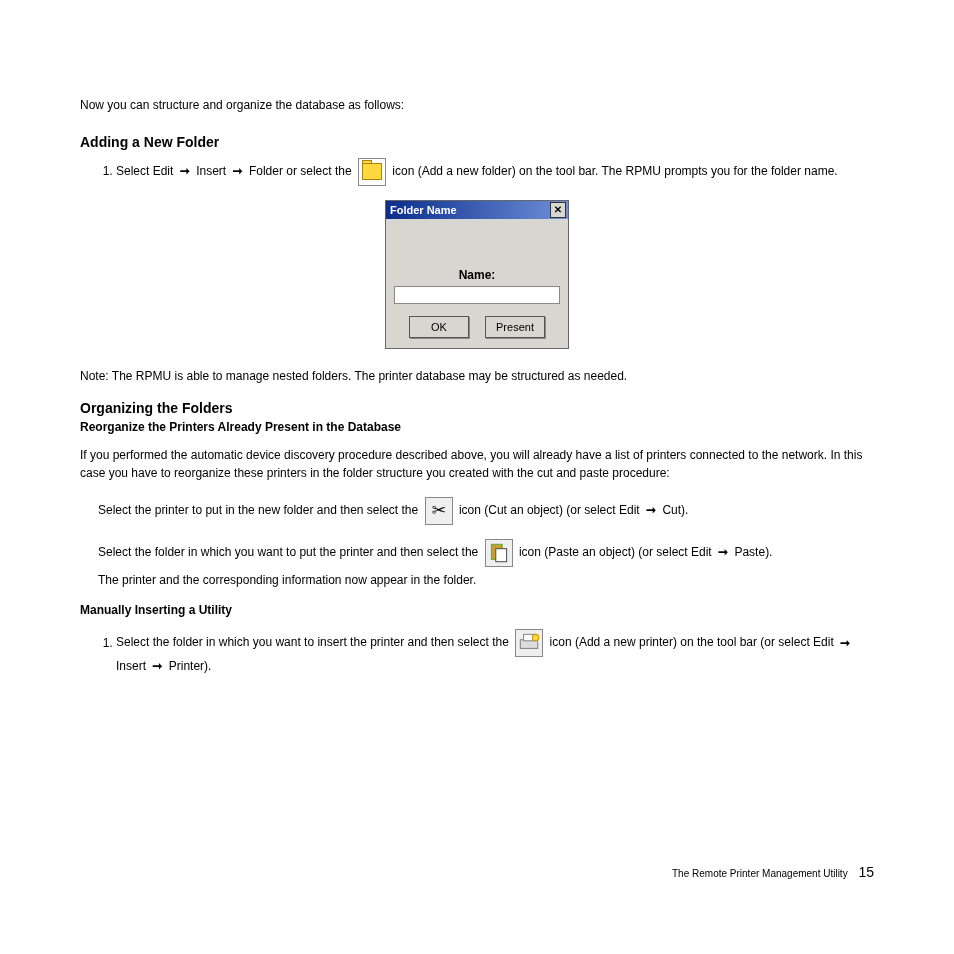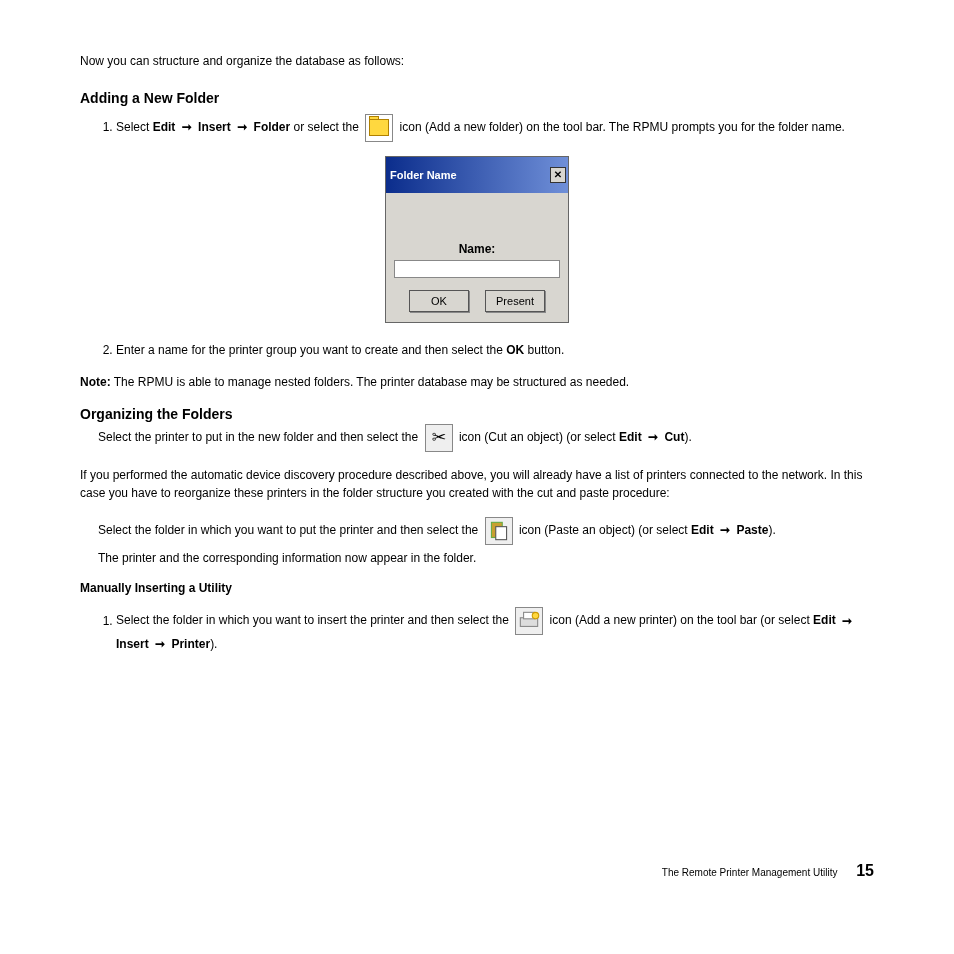--- a/index.html
+++ b/index.html
@@ -7,28 +7,28 @@
     padding: 0;
     width: 954px;
     height: 954px;
     font-family: Arial, Helvetica, sans-serif;
     font-size: 12px;
     color: #000;
     background: #fff;
     position: relative;
   }
   .page {
-    padding: 52px 80px 0 80px;
+    padding: 96px 80px 0 80px;
   }
   .intro { line-height: 1.5; margin-bottom: 20px; }
   .h2 { font-weight: bold; font-size: 14px; margin: 10px 0 8px 0; }
   .subbold { font-weight: bold; font-size: 12px; margin: 4px 0 12px 0; }
   ol { margin: 0 0 14px 0; padding-left: 36px; }
   ol li { padding-left: 0; margin-bottom: 6px; line-height: 1.5; }
-  .bold { font-weight: bold; }
+  .bold { font-weight: normal; }
   .arrow { font-weight: bold; padding: 0 3px; }
   .inline-icon {
     display: inline-block;
     width: 26px;
     height: 26px;
     border: 1px solid #888;
     background: #efefef;
     vertical-align: middle;
     margin: 0 3px;
     position: relative;
@@ -57,21 +57,21 @@
   .para-indent { margin-left: 18px; }
 
   
   .dialog {
     width: 182px;
     margin: 10px auto 18px auto;
     border: 1px solid #666;
     background: #d8d6d0;
   }
   .dlg-title {
-    height: 36px;
+    height: 18px;
     background: linear-gradient(to right, #0b2d8c, #6f8fd8);
     color: #fff;
     font-weight: bold;
     font-size: 11px;
     display: flex;
     align-items: center;
     justify-content: space-between;
     padding: 0 2px 0 4px;
   }
   .dlg-close {
@@ -109,21 +109,21 @@
     box-shadow: 1px 1px 0 #888;
     display: flex; align-items: center; justify-content: center;
   }
 
   .footer {
     position: absolute;
     bottom: 74px;
     right: 80px;
     font-size: 10px;
   }
-  .footer .pnum { font-weight: bold; margin-left: 16px; font-size: 16px; }
+  .footer .pnum { font-weight: normal; margin-left: 8px; font-size: 14px; }
 </style>
 </head>
 <body>
 
 <div class="page">
 
   <div class="intro">Now you can structure and organize the database as follows:</div>
 
   <div class="h2">Adding a New Folder</div>
 
@@ -149,45 +149,41 @@
     <div class="dlg-body">
       <div class="dlg-label">Name:</div>
       <input class="dlg-input" value="" style="">
       <div class="dlg-buttons">
         <div class="dlg-btn">OK</div>
         <div class="dlg-btn">Present</div>
       </div>
     </div>
   </div>
 
-  <ol start="2">
-    <li>
-      <span>Enter a name for the printer group you want to create and then select the </span><span class="bold">OK</span><span> button.</span>
-    </li>
-  </ol>
 
   <p class="para">
     <span class="bold">Note:</span><span>  The RPMU is able to manage nested folders. The printer database may be structured as needed.</span>
   </p>
 
   <div class="h2" style="margin-bottom:2px;">Organizing the Folders</div>
+  <div class="subbold">Reorganize the Printers Already Present in the Database</div>
+
+  <p class="para">If you performed the automatic device discovery procedure described above, you will already have a list of printers connected to the network. In this case you have to reorganize these printers in the folder structure you created with the cut and paste procedure:</p>
 
   <p class="para para-indent">
     <span>Select the printer to put in the new folder and then select the </span>
     <span class="inline-icon">
       <svg class="scissors-glyph" viewBox="0 0 24 24">
           <text x="12" y="17" text-anchor="middle" font-size="16">✂</text>
         </svg>
     </span>
     <span> icon (Cut an object) (or select </span><span class="bold">Edit</span>
     <span class="arrow">➞</span>
     <span class="bold">Cut</span><span>).</span>
   </p>
-
-  <p class="para">If you performed the automatic device discovery procedure described above, you will already have a list of printers connected to the network. In this case you have to reorganize these printers in the folder structure you created with the cut and paste procedure:</p>
 
   <p class="para para-indent" style="margin-bottom:4px;">
     <span>Select the folder in which you want to put the printer and then select the </span>
     <span class="inline-icon">
       <svg class="paste-glyph" viewBox="0 0 24 24">
           <rect x="5" y="4" width="10" height="14" fill="#c8a030" stroke="#6a4"></rect>
           <rect x="9" y="8" width="10" height="12" fill="#fff" stroke="#555"></rect>
         </svg>
     </span>
     <span> icon (Paste an object) (or select </span><span class="bold">Edit</span>

